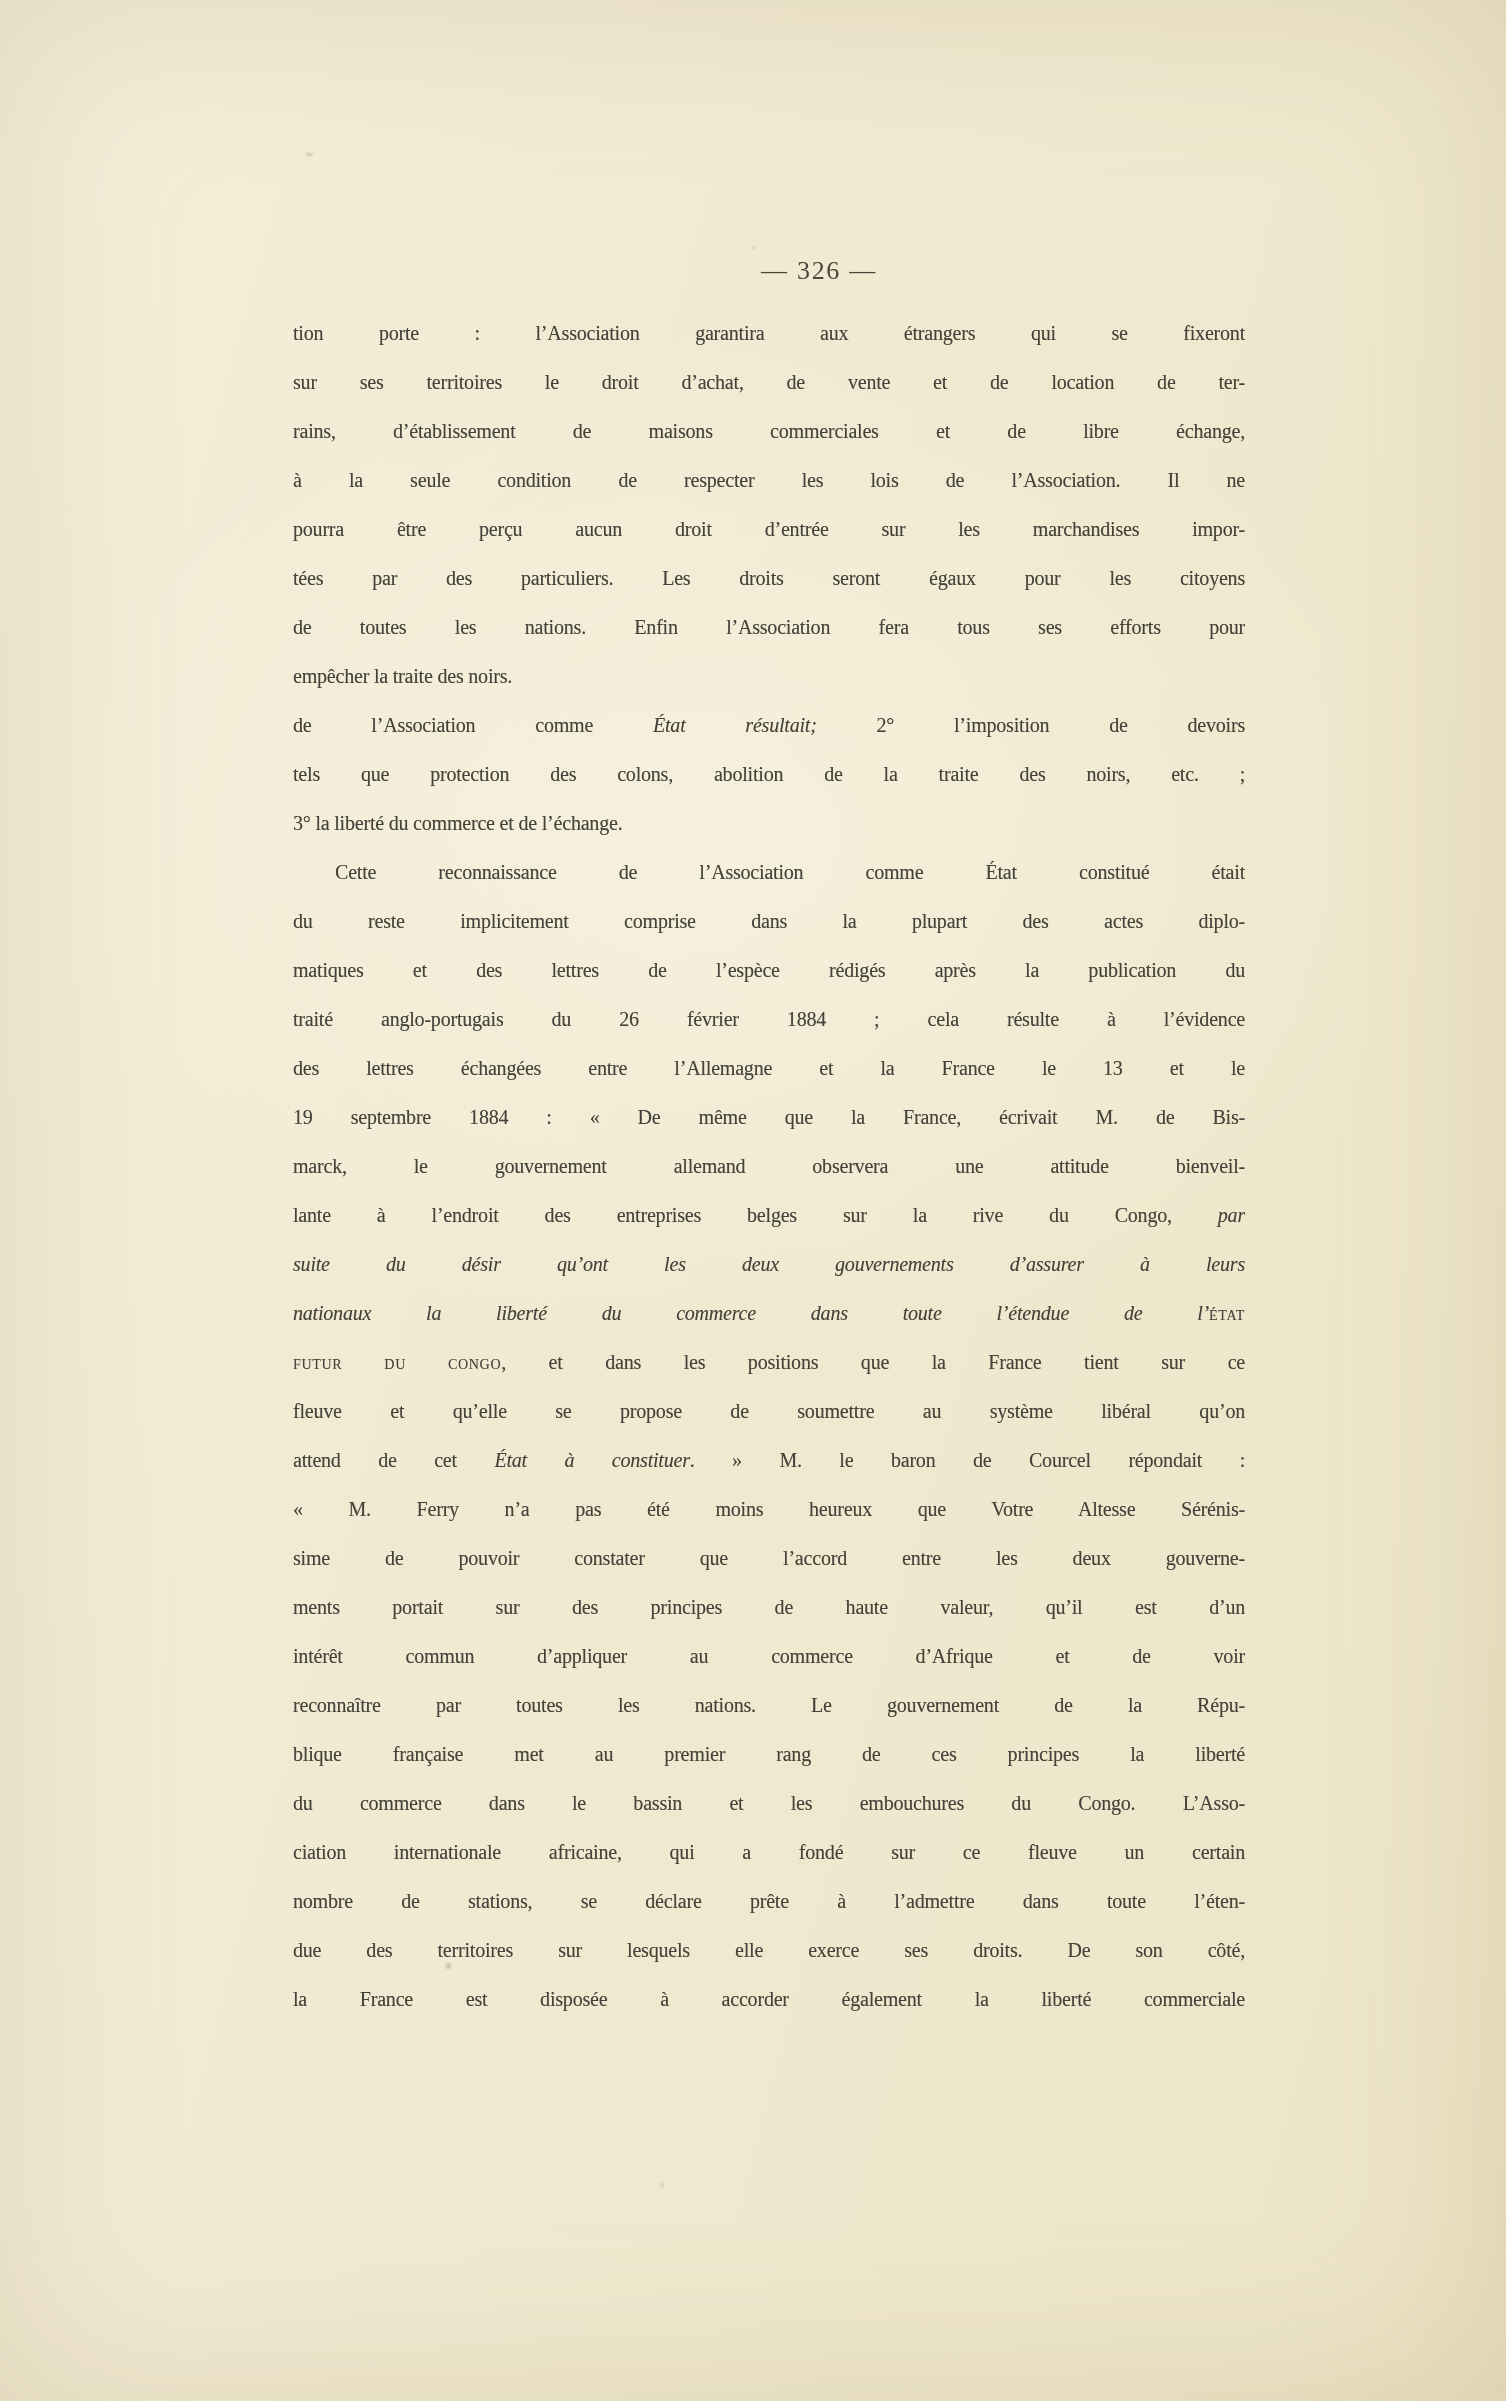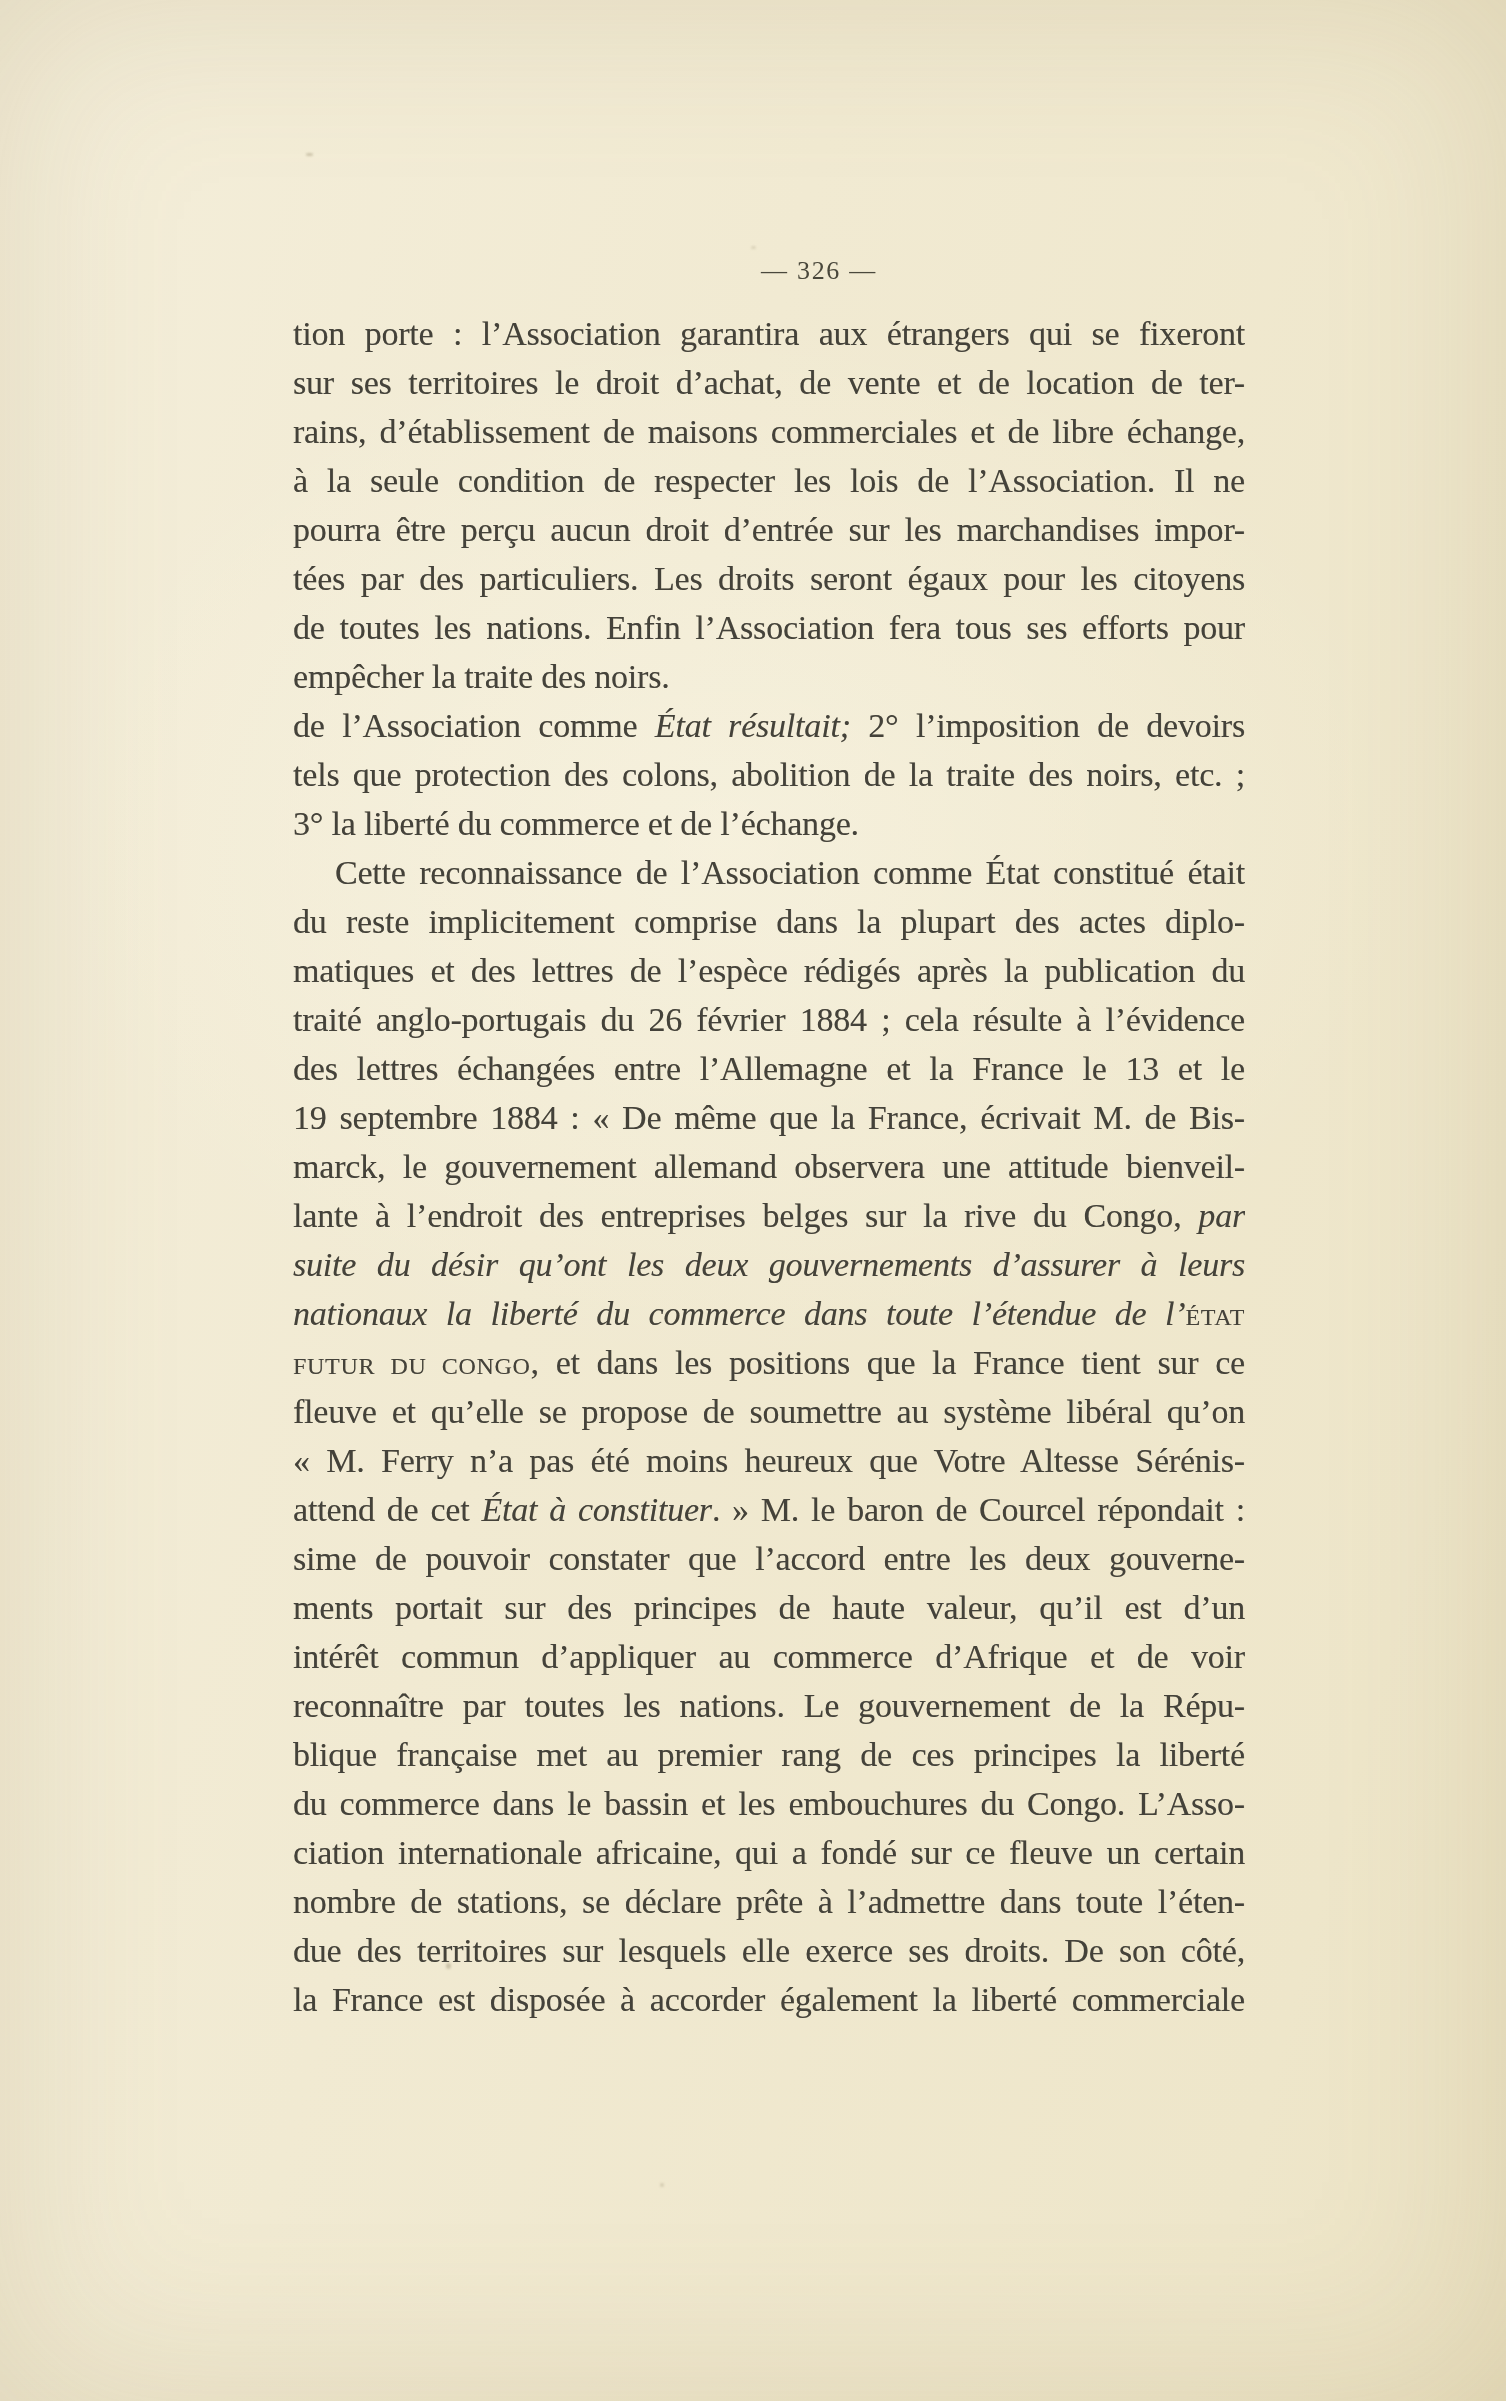--- a/index.html
+++ b/index.html
@@ -24,21 +24,21 @@
     letter-spacing:1.7px;
     color:#4a483c;
   }
   .body-text{
     position:absolute;
     left:293px;top:309px;width:952px;
     color:#44423a;
     text-shadow:0.2px 0.2px 0 rgba(62,56,40,0.35);
   }
   .line{
-    font-size:34px;
+    font-size:20px;
     line-height:49px;
     letter-spacing:-0.2px;
     text-align:justify;
     text-align-last:justify;
     max-height:49px;
     overflow:hidden;
     white-space:normal;
   }
   .line.pstart{ text-indent:42px; }
   .line.pend{ text-align-last:left; }
@@ -87,22 +87,22 @@
       <div class="line"><span class="n">matiques et des lettres de l’espèce rédigés après la publication du</span></div>
       <div class="line"><span class="n">traité anglo-portugais du 26 février 1884 ; cela résulte à l’évidence</span></div>
       <div class="line"><span class="n">des lettres échangées entre l’Allemagne et la France le 13 et le</span></div>
       <div class="line"><span class="n">19 septembre 1884 : « De même que la France, écrivait M. de Bis-</span></div>
       <div class="line"><span class="n">marck, le gouvernement allemand observera une attitude bienveil-</span></div>
       <div class="line"><span class="n">lante à l’endroit des entreprises belges sur la rive du Congo, </span><span class="i">par</span></div>
       <div class="line"><span class="i">suite du désir qu’ont les deux gouvernements d’assurer à leurs</span></div>
       <div class="line"><span class="i">nationaux la liberté du commerce dans toute l’étendue de l’</span><span class="sc">État</span></div>
       <div class="line"><span class="sc">Futur du Congo</span><span class="n">, et dans les positions que la France tient sur ce</span></div>
       <div class="line"><span class="n">fleuve et qu’elle se propose de soumettre au système libéral qu’on</span></div>
+      <div class="line"><span class="n">attend de cet </span><span class="i">État à constituer</span><span class="n">. » M. le baron de Courcel répondait :</span></div>
       <div class="line"><span class="n">« M. Ferry n’a pas été moins heureux que Votre Altesse Sérénis-</span></div>
-      <div class="line"><span class="n">attend de cet </span><span class="i">État à constituer</span><span class="n">. » M. le baron de Courcel répondait :</span></div>
       <div class="line"><span class="n">sime de pouvoir constater que l’accord entre les deux gouverne-</span></div>
       <div class="line"><span class="n">ments portait sur des principes de haute valeur, qu’il est d’un</span></div>
       <div class="line"><span class="n">intérêt commun d’appliquer au commerce d’Afrique et de voir</span></div>
       <div class="line"><span class="n">reconnaître par toutes les nations. Le gouvernement de la Répu-</span></div>
       <div class="line"><span class="n">blique française met au premier rang de ces principes la liberté</span></div>
       <div class="line"><span class="n">du commerce dans le bassin et les embouchures du Congo. L’Asso-</span></div>
       <div class="line"><span class="n">ciation internationale africaine, qui a fondé sur ce fleuve un certain</span></div>
       <div class="line"><span class="n">nombre de stations, se déclare prête à l’admettre dans toute l’éten-</span></div>
       <div class="line"><span class="n">due des territoires sur lesquels elle exerce ses droits. De son côté,</span></div>
       <div class="line"><span class="n">la France est disposée à accorder également la liberté commerciale</span></div>

